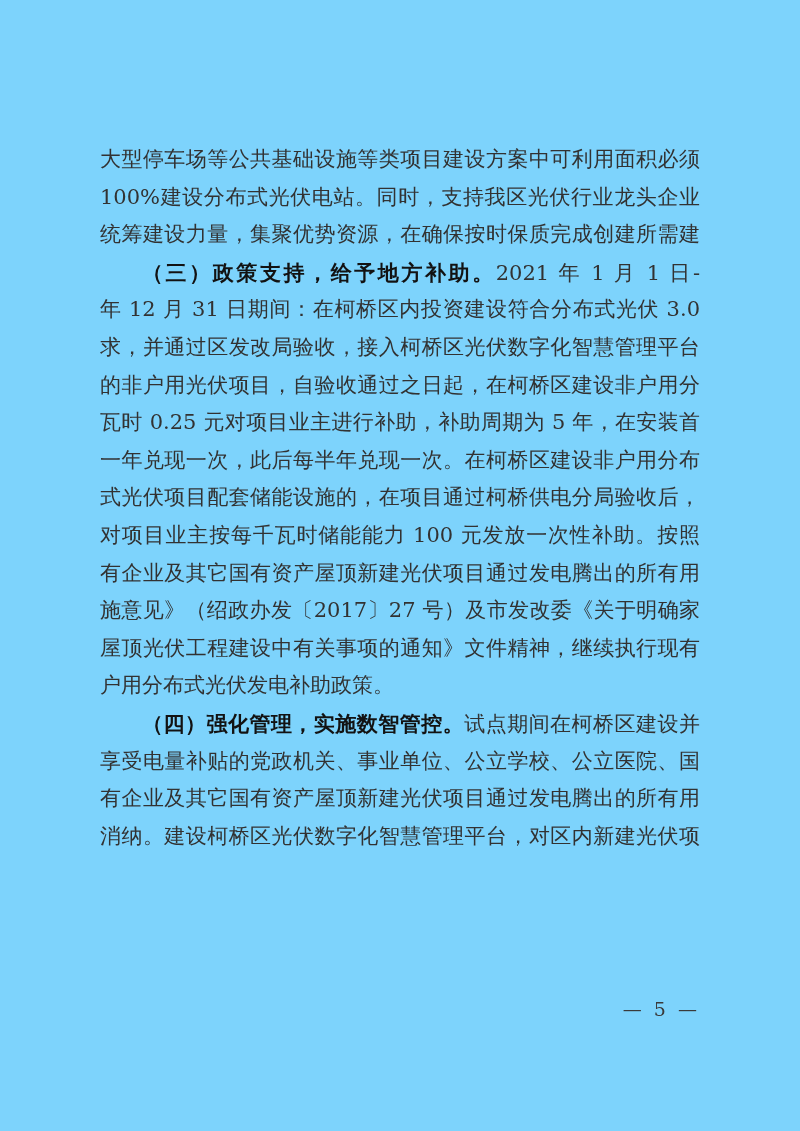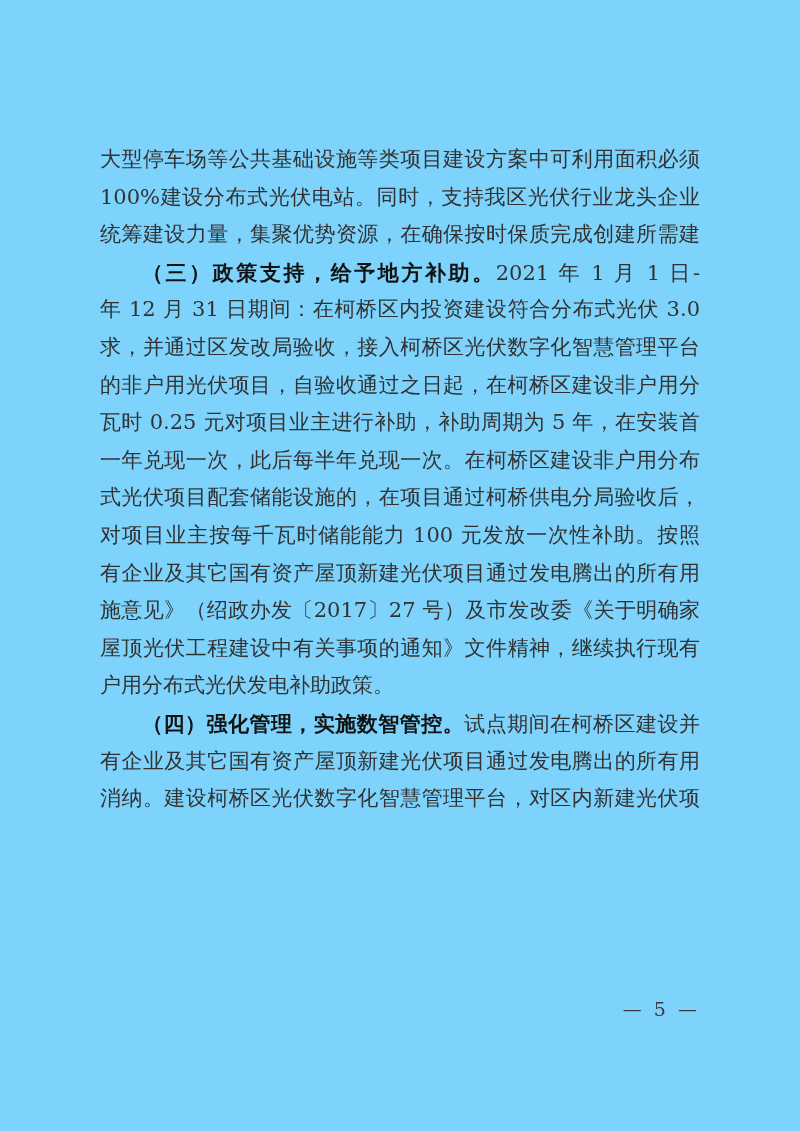--- a/index.html
+++ b/index.html
@@ -67,17 +67,18 @@
       <div class="line just"><span class="run">的非户用光伏项目，自验收通过之日起，在柯桥区建设非户用分布</span></div>
       <div class="line just"><span class="run">瓦时 0.25 元对项目业主进行补助，补助周期为 5 年，在安装首年</span></div>
       <div class="line just"><span class="run">一年兑现一次，此后每半年兑现一次。在柯桥区建设非户用分布</span></div>
       <div class="line just"><span class="run">式光伏项目配套储能设施的，在项目通过柯桥供电分局验收后，</span></div>
       <div class="line just"><span class="run">对项目业主按每千瓦时储能能力 100 元发放一次性补助。按照《绍</span></div>
       <div class="line just"><span class="run">有企业及其它国有资产屋顶新建光伏项目通过发电腾出的所有用</span></div>
       <div class="line just"><span class="run">施意见》（绍政办发〔2017〕27 号）及市发改委《关于明确家庭</span></div>
       <div class="line just"><span class="run">屋顶光伏工程建设中有关事项的通知》文件精神，继续执行现有</span></div>
       <div class="line"><span class="run">户用分布式光伏发电补助政策。</span></div>
       <div class="line just indent"><span class="run bold">（四）强化管理，实施数智管控。</span><span class="run">试点期间在柯桥区建设并</span></div>
+      <div class="line just"><span class="run">享受电量补贴的党政机关、事业单位、公立学校、公立医院、国</span></div>
       <div class="line just"><span class="run">有企业及其它国有资产屋顶新建光伏项目通过发电腾出的所有用</span></div>
       <div class="line just"><span class="run">消纳。建设柯桥区光伏数字化智慧管理平台，对区内新建光伏项</span></div>
     </div>
   <div class="footer-page-number">— 5 —</div>
 </div>
 
 </body></html>

